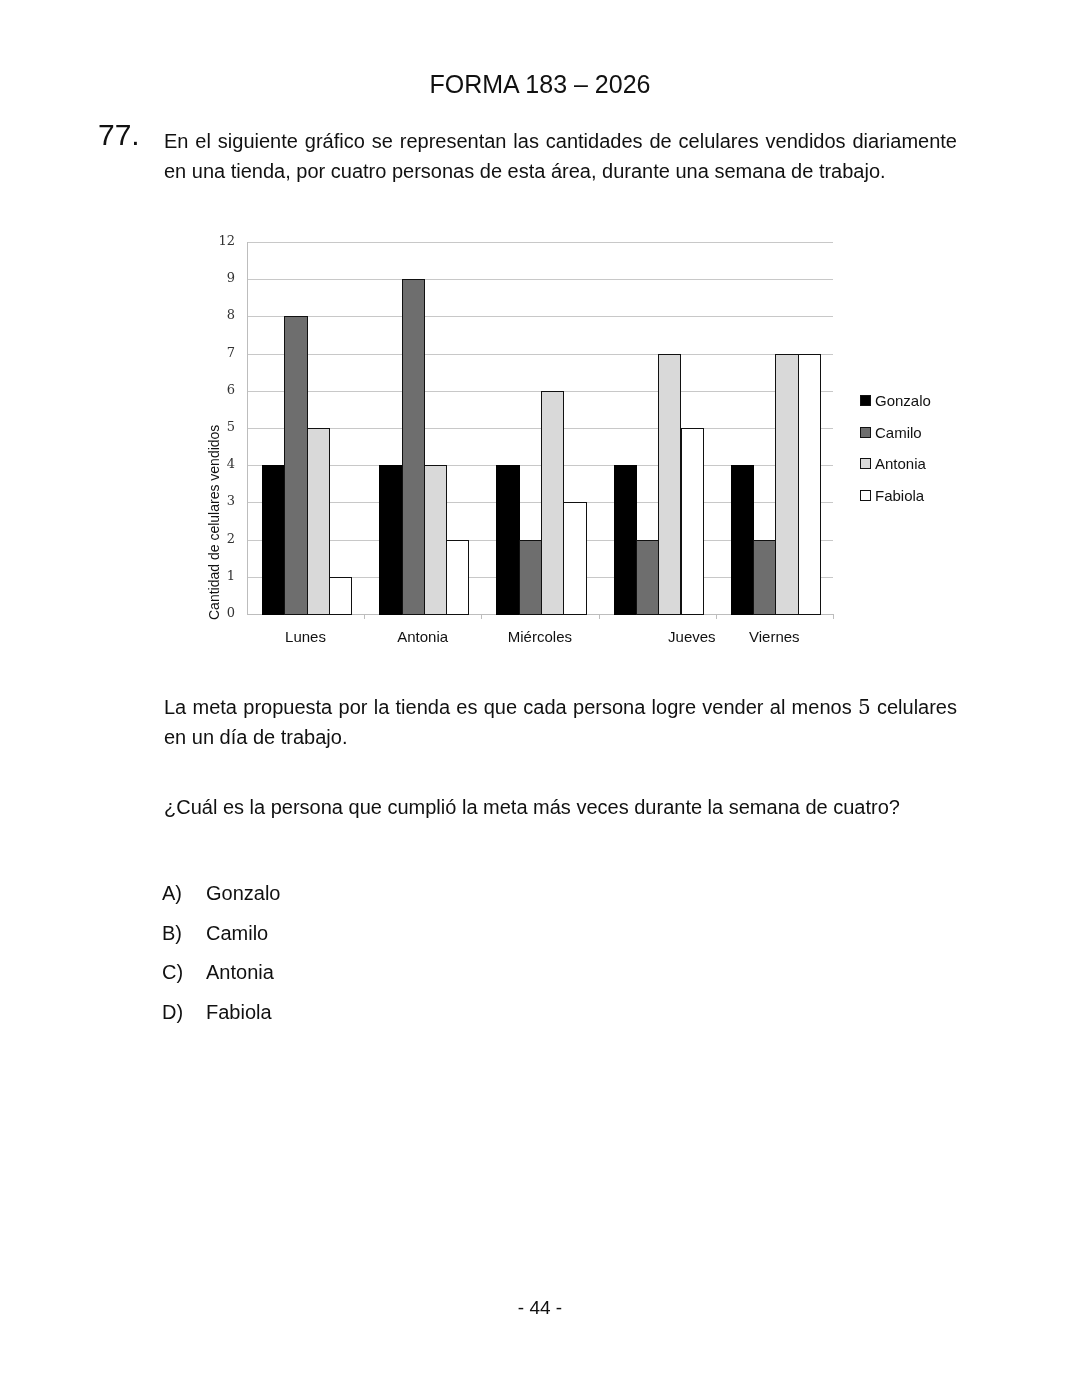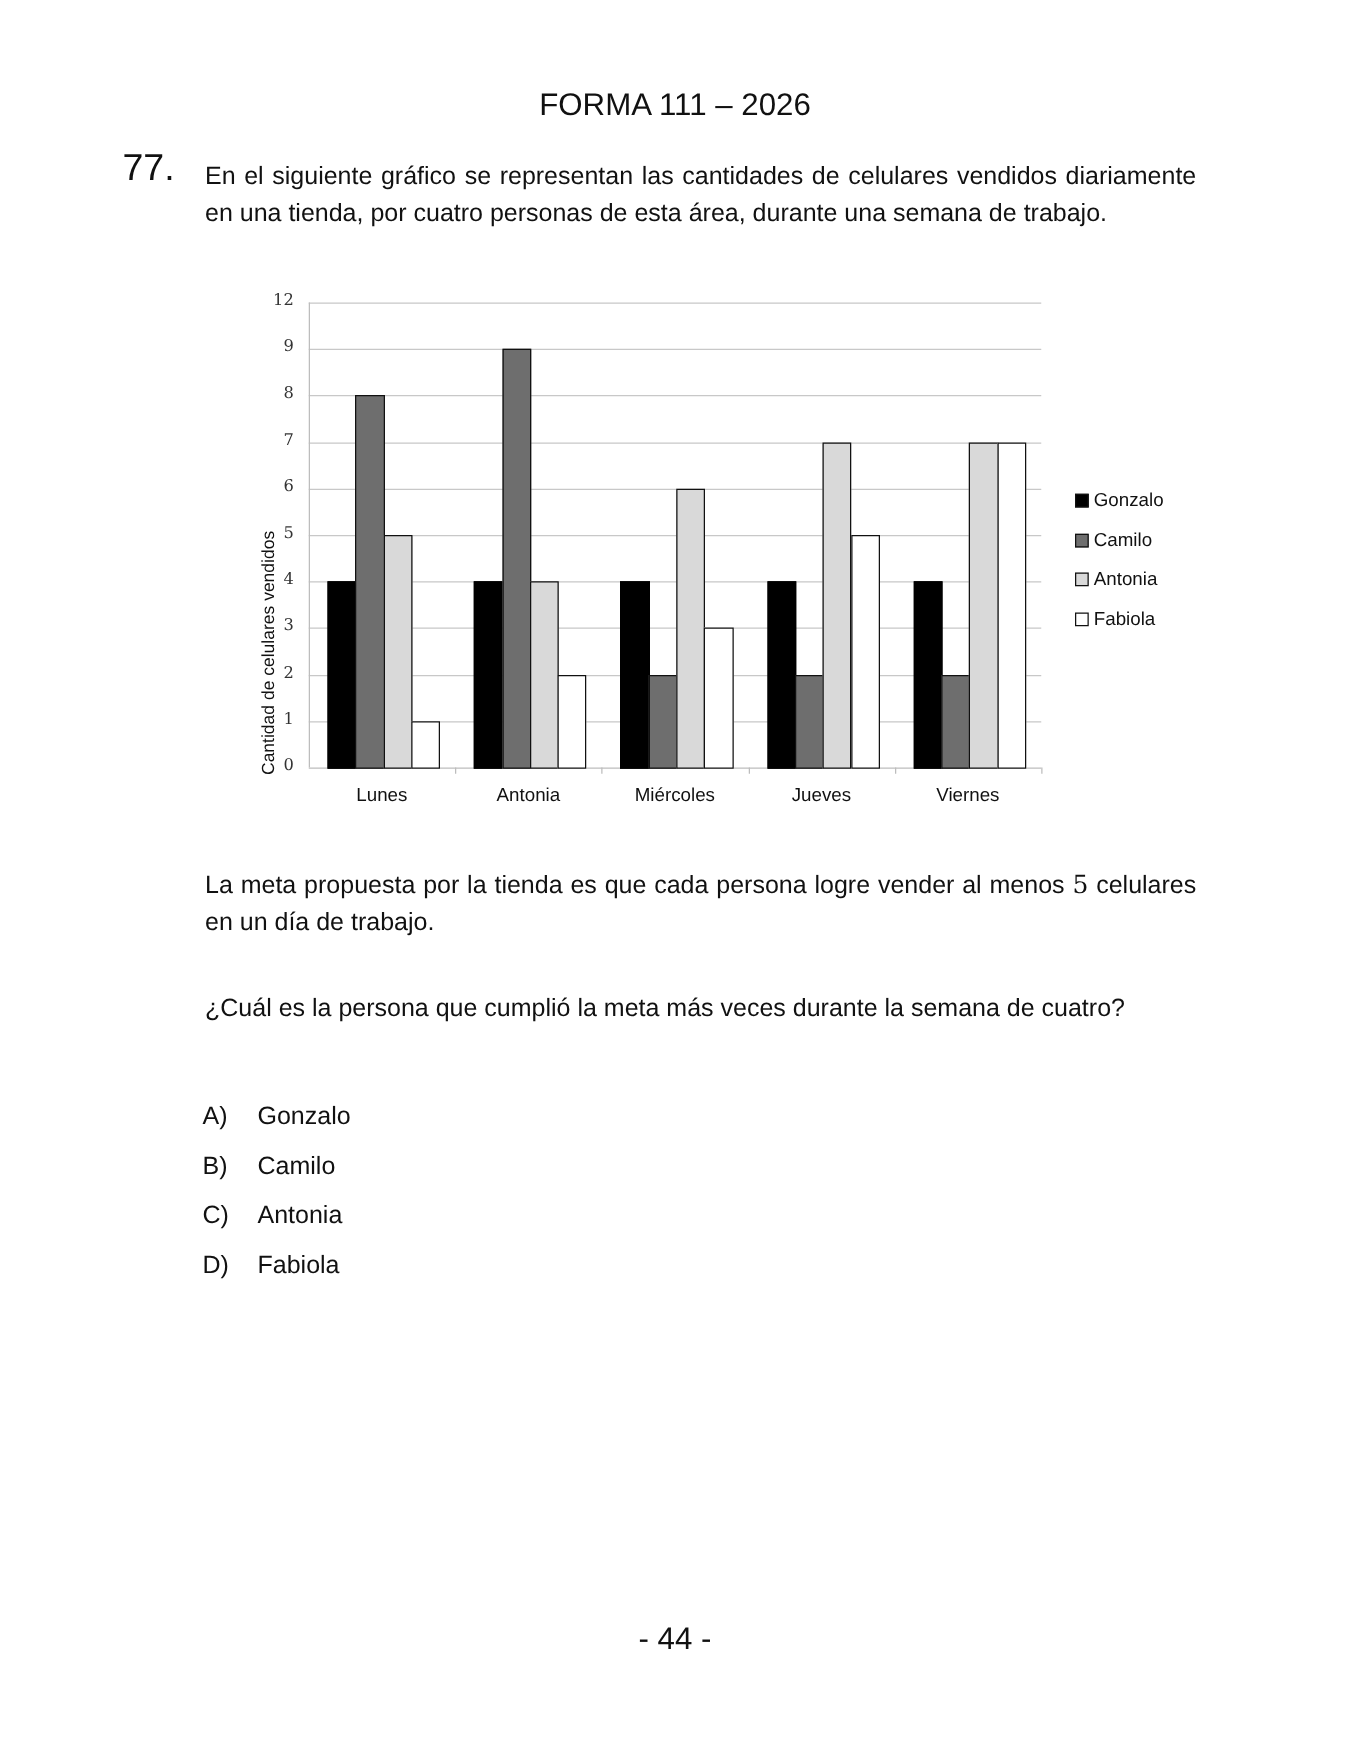--- a/index.html
+++ b/index.html
@@ -16,26 +16,26 @@
   .bar { position: absolute; box-sizing: border-box; border: 1.5px solid #111; }
   .xlab { position: absolute; width: 117px; text-align: center; font-size: 15px; }
   .legend { position: absolute; left: 680px; top: 155px; }
   .leg-item { display: flex; align-items: center; height: 31.5px; font-size: 15px; }
   .swatch { width: 11px; height: 11px; box-sizing: border-box; border: 1px solid #111; margin-right: 4px; }
   .para { position: absolute; left: 164px; width: 793px; font-size: 20px; line-height: 30px; text-align: justify; text-align-last: left; }
   .num5 { font-family: "DejaVu Serif", serif; }
   .options { position: absolute; left: 162px; top: 874px; font-size: 20px; }
   .opt { display: flex; height: 39.5px; align-items: center; }
   .opt-letter { width: 44px; }
-  .footer { position: absolute; top: 1297px; left: 0; width: 1080px; text-align: center; font-size: 25px; }
+  .footer { position: absolute; top: 1297px; left: 0; width: 1080px; text-align: center; font-size: 19px; }
 </style>
 </head>
 <body>
 
-<div class="header">FORMA 111 –  2026</div>
+<div class="header">FORMA 183 –  2026</div>
 
 <div class="qnum">77.</div>
 <div class="stem">En el siguiente gráfico se representan las cantidades de celulares vendidos diariamente en una tienda, por cuatro personas de esta área, durante una semana de trabajo.</div>
 
 <div class="chart">
   <div class="ylabel">
     <span>Cantidad de celulares vendidos</span>
   </div>
   <div id="plot">
       <div class="ytick" style="left: 25px; top: 375px;">0</div>
@@ -78,21 +78,21 @@
       <div class="xlab" style="left: 184.2px; top: 398px;">Antonia</div>
       <div class="bar" style="left: 316.4px; top: 235.2px; width: 23.3px; height: 149.8px; background: rgb(0, 0, 0); border-color: rgb(0, 0, 0);"></div>
       <div class="bar" style="left: 338.7px; top: 309.6px; width: 23.3px; height: 75.4px; background: rgb(110, 110, 110); border-color: rgb(17, 17, 17);"></div>
       <div class="bar" style="left: 361px; top: 160.8px; width: 23.3px; height: 224.2px; background: rgb(217, 217, 217); border-color: rgb(17, 17, 17);"></div>
       <div class="bar" style="left: 383.3px; top: 272.4px; width: 23.3px; height: 112.6px; background: rgb(255, 255, 255); border-color: rgb(17, 17, 17);"></div>
       <div class="xlab" style="left: 301.4px; top: 398px;">Miércoles</div>
       <div class="bar" style="left: 433.6px; top: 235.2px; width: 23.3px; height: 149.8px; background: rgb(0, 0, 0); border-color: rgb(0, 0, 0);"></div>
       <div class="bar" style="left: 455.9px; top: 309.6px; width: 23.3px; height: 75.4px; background: rgb(110, 110, 110); border-color: rgb(17, 17, 17);"></div>
       <div class="bar" style="left: 478.2px; top: 123.6px; width: 23.3px; height: 261.4px; background: rgb(217, 217, 217); border-color: rgb(17, 17, 17);"></div>
       <div class="bar" style="left: 500.5px; top: 198px; width: 23.3px; height: 187px; background: rgb(255, 255, 255); border-color: rgb(17, 17, 17);"></div>
-      <div class="xlab" style="left: 418.6px; top: 398px;">Jueves</div>
+      <div class="xlab" style="left: 418.6px; top: 398px; text-align: right;">Jueves</div>
       <div class="bar" style="left: 550.8px; top: 235.2px; width: 23.3px; height: 149.8px; background: rgb(0, 0, 0); border-color: rgb(0, 0, 0);"></div>
       <div class="bar" style="left: 573.1px; top: 309.6px; width: 23.3px; height: 75.4px; background: rgb(110, 110, 110); border-color: rgb(17, 17, 17);"></div>
       <div class="bar" style="left: 595.4px; top: 123.6px; width: 23.3px; height: 261.4px; background: rgb(217, 217, 217); border-color: rgb(17, 17, 17);"></div>
       <div class="bar" style="left: 617.7px; top: 123.6px; width: 23.3px; height: 261.4px; background: rgb(255, 255, 255); border-color: rgb(17, 17, 17);"></div>
       <div class="xlab" style="left: 535.8px; top: 398px;">Viernes</div>
     </div>
   <div class="legend" id="legend">
       <div class="leg-item">
         <span class="swatch" style="background: rgb(0, 0, 0);"></span>
         <span>Gonzalo</span>

